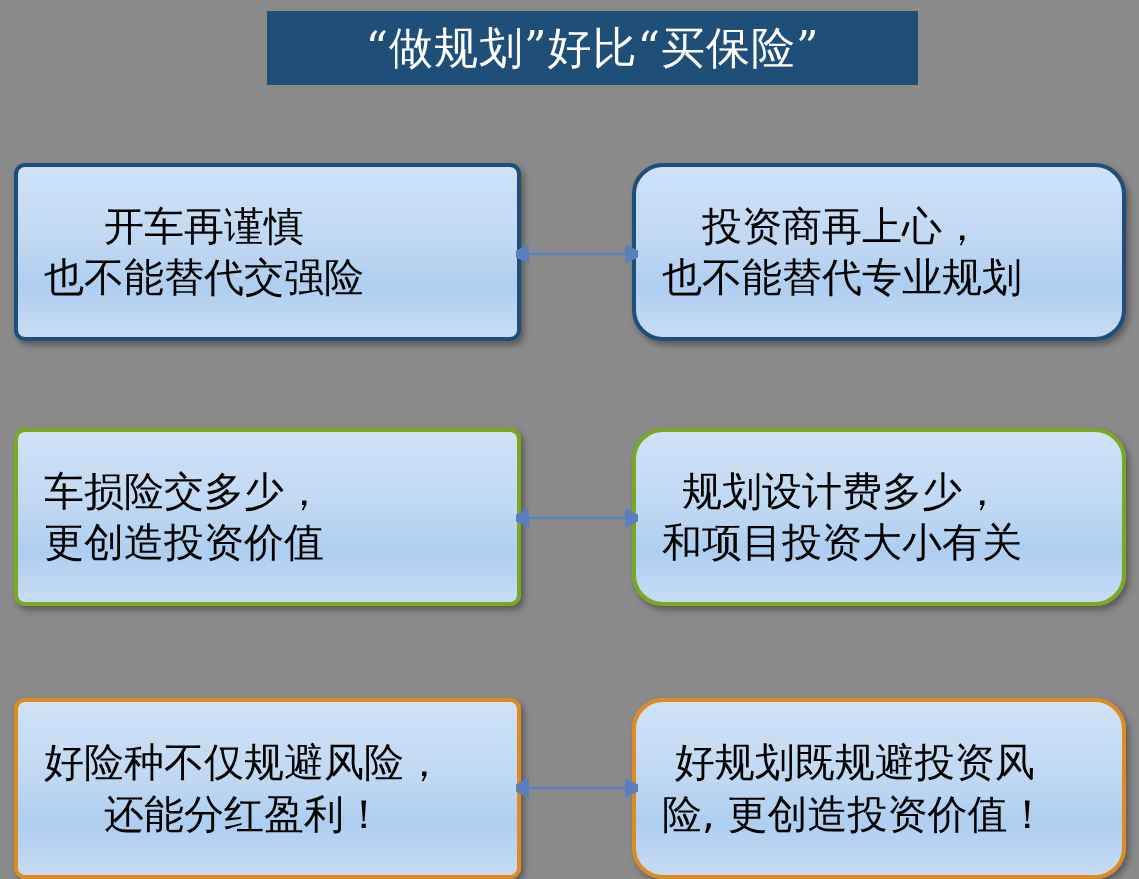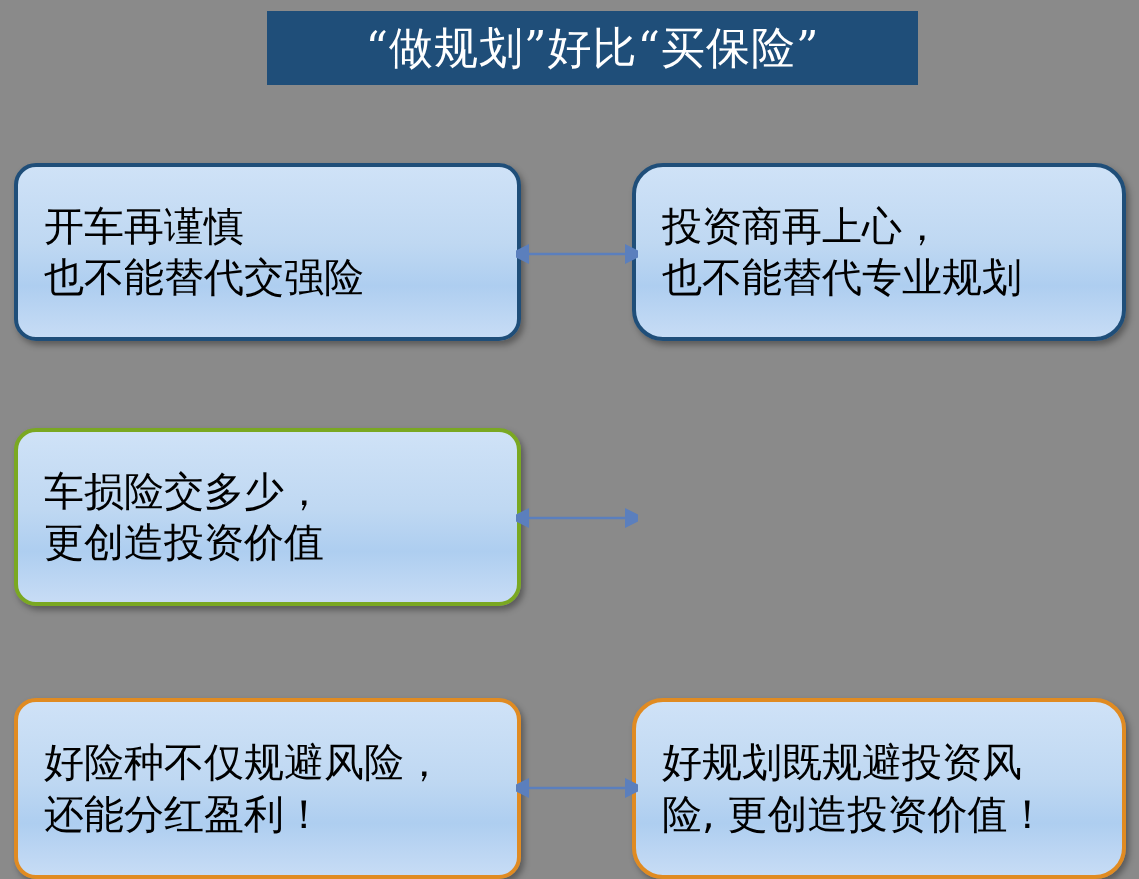--- a/index.html
+++ b/index.html
@@ -11,20 +11,21 @@
     height: 879px;
     background: #8a8a8a;
     font-family: "Liberation Sans", sans-serif;
     overflow: hidden;
     position: relative;
   }
   .slide {
     position: relative;
     width: 929px;
     height: 879px;
+    text-align: center;
   }
 
   
   .title-bar {
     position: absolute;
     left: 267px;
     top: 11px;
     width: 651px;
     height: 74px;
     background: #1f4e79;
@@ -57,21 +58,21 @@
     line-height: 1.28;
     color: #000000;
     font-family: "DejaVu Sans", "Liberation Sans", sans-serif;
     white-space: pre-line;
   }
   .blue-border  { border: 4px solid #1f4e79; }
   .green-border { border: 4px solid #7aa822; }
   .orange-border{ border: 4px solid #e08b22; }
 
   
-  .col-left  { left: 14px;  width: 507px; }
+  .col-left  { left: 14px;  width: 507px; border-radius: 11px; }
   .col-right { left: 632px; width: 494px; border-radius: 31px; }
   .row1 { top: 163px; height: 178px; }
   .row2 { top: 428px; height: 178px; }
   .row3 { top: 698px; height: 181px; }
 
   
   .arrow {
     position: absolute;
     height: 20px;
     display: block;
@@ -109,20 +110,24 @@
         </marker>
       </defs>
       <line x1="8" y1="10" x2="114" y2="10" stroke="#5b7fbd" stroke-width="2.5" marker-start="url(#ah-start)" marker-end="url(#ah-end)"></line>
     </svg>
   </div>
 
   <div class="box col-left row2 green-border">
     <span class="txt">车损险交多少，
 更创造投资价值</span>
   </div>
+  <div class="box col-right row2 green-border">
+    <span class="txt">规划设计费多少，
+和项目投资大小有关</span>
+  </div>
   <div class="arrow arr2">
     <svg width="122" height="20" viewBox="0 0 122 20">
       <line x1="8" y1="10" x2="114" y2="10" stroke="#5b7fbd" stroke-width="2.5" marker-start="url(#ah-start)" marker-end="url(#ah-end)"></line>
     </svg>
   </div>
 
   <div class="box col-right row3 orange-border">
     <span class="txt">好规划既规避投资风
 险, 更创造投资价值！</span>
   </div>

